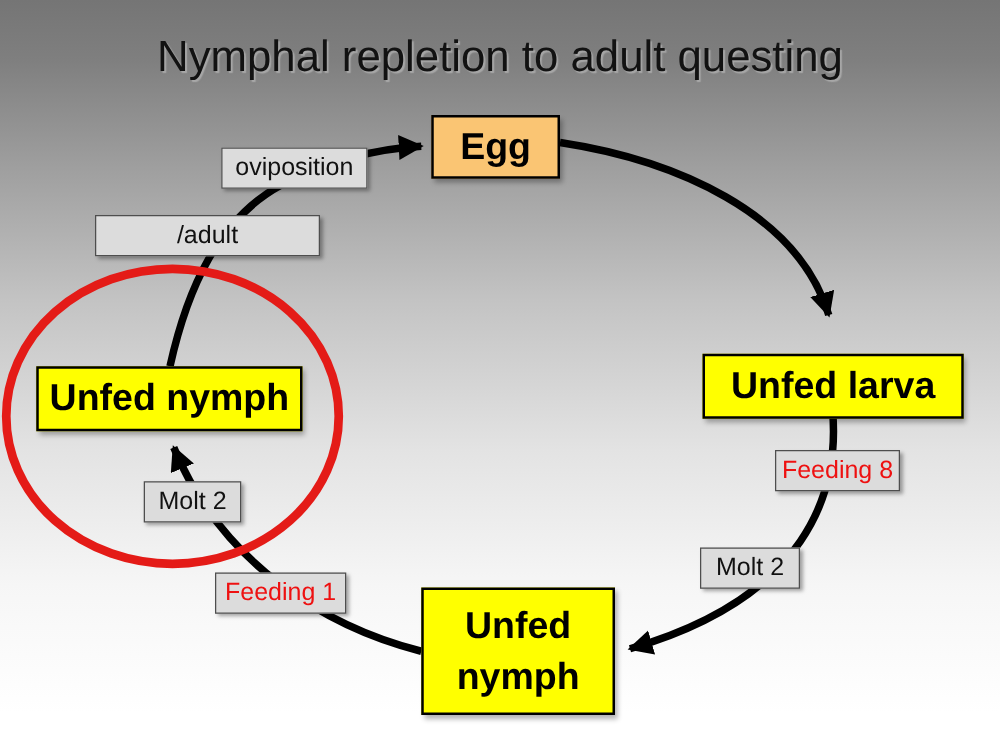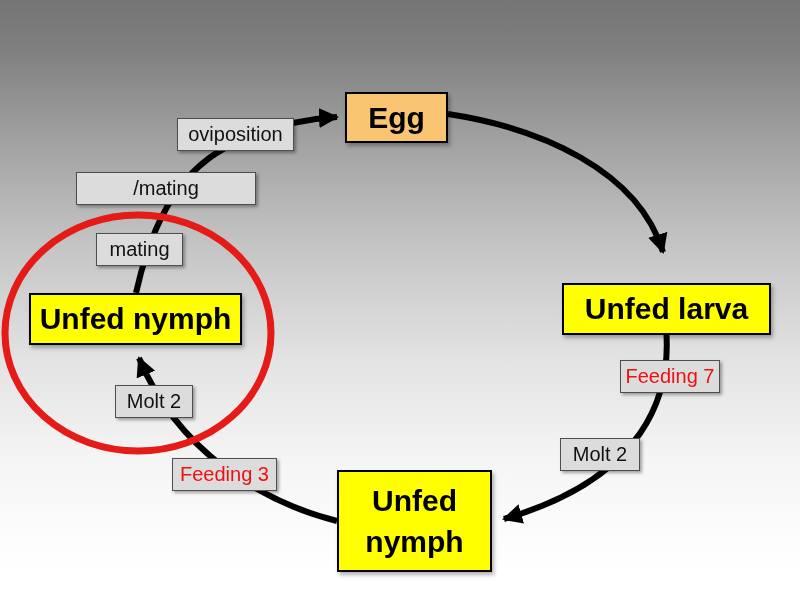--- a/index.html
+++ b/index.html
@@ -45,20 +45,21 @@
   #unfed-nymph   { left:337px; top:470px; width:155px; height:102px; padding:0 24px; }
   #molt2-right   { left:560px; top:438px; width:80px;  height:33px; }
   #feeding1      { left:620px; top:360px; width:100px; height:33px; }
   #unfed-larva   { left:562px; top:283px; width:209px; height:52px; }
 </style>
 </head>
 <body>
 
 <div class="slide">
 
+  <div class="title">Nymphal repletion to adult questing</div>
 
   <svg class="layer" width="800" height="600" viewBox="0 0 800 600">
     <defs>
       <marker id="arrowhead" markerUnits="userSpaceOnUse" markerWidth="24" markerHeight="24" refX="18" refY="10" orient="auto">
         <path d="M0,0 L20,10 L0,20 Z"></path>
       </marker>
     </defs>
     <path class="arrow" d="M 448 114 C 540 128, 638 170, 663 252" marker-end="url(#arrowhead)"></path>
     <path class="arrow" d="M 666 328 C 672 395, 645 478, 504 519" marker-end="url(#arrowhead)"></path>
     <path class="arrow" d="M 337 521 C 262 502, 178 452, 139 358" marker-end="url(#arrowhead)"></path>
@@ -69,48 +70,45 @@
   <div class="box stage egg-fill" id="egg">
     <span>Egg</span>
   </div>
 
   <div class="box label-box" id="oviposition">
     <span>oviposition</span>
   </div>
 
 
   <div class="box label-box" id="feeding3mating">
-      <span>/mating</span>
+      <span>/adult</span>
   </div>
 
-  <div class="box label-box" id="mating">
-    <span>mating</span>
-  </div>
 
   <div class="box stage" id="unfed-adult">
     <span>Unfed nymph</span>
   </div>
 
   <div class="box label-box" id="molt2-left">
     <span>Molt 2</span>
   </div>
 
   <div class="box label-box" id="feeding2">
-    <span class="red">Feeding 3</span>
+    <span class="red">Feeding 1</span>
   </div>
 
   <div class="box stage" id="unfed-nymph">
     <span>Unfed nymph</span>
   </div>
 
   <div class="box label-box" id="molt2-right">
     <span>Molt 2</span>
   </div>
 
   <div class="box label-box" id="feeding1">
-    <span class="red">Feeding 7</span>
+    <span class="red">Feeding 8</span>
   </div>
 
   <div class="box stage" id="unfed-larva">
     <span>Unfed larva</span>
   </div>
 
 </div>
 
 </body></html>

